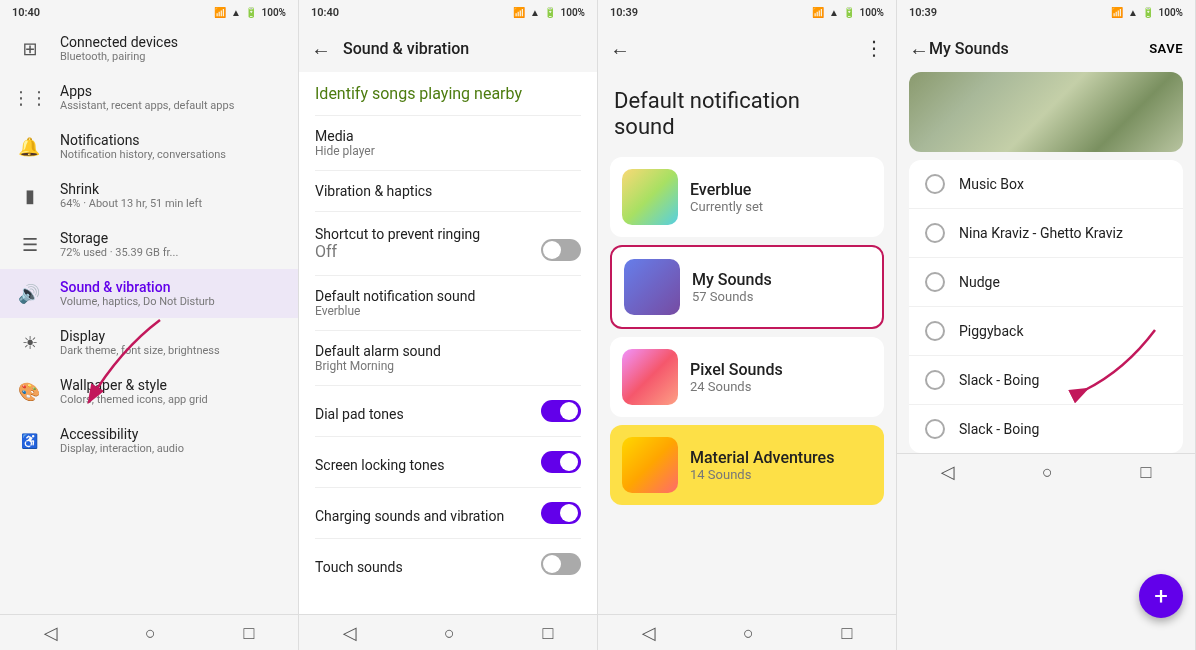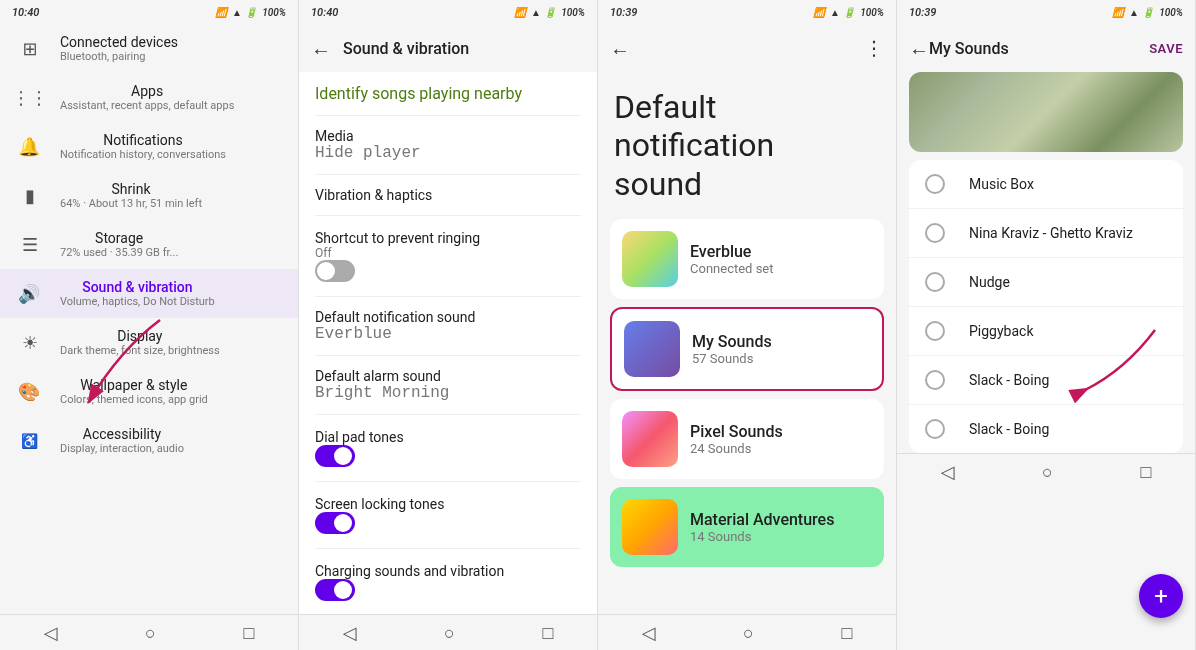--- a/index.html
+++ b/index.html
@@ -23,21 +23,20 @@
     .status-bar {
       display: flex;
       justify-content: space-between;
       align-items: center;
       padding: 4px 12px;
       font-size: 11px;
       font-weight: 600;
       color: #333;
       height: 24px;
       background: #f5f5f5;
-      font-style: italic;
     }
     .status-icons {
       display: flex;
       align-items: center;
       gap: 4px;
       font-size: 10px;
     }
 
     
     .panel1 { background: #f5f5f5; }
@@ -56,21 +55,20 @@
       align-items: center;
       justify-content: center;
       color: #555;
       font-size: 18px;
       flex-shrink: 0;
     }
     .settings-text .title {
       font-size: 14px;
       color: #212121;
       font-weight: 400;
-      text-align: center;
     }
     .settings-text .subtitle {
       font-size: 11px;
       color: #777;
     }
     .settings-item.active .settings-text .title { color: #6200ea; }
     .settings-item.active .settings-icon { color: #6200ea; }
 
     
     .panel2 { background: #fff; }
@@ -96,33 +94,31 @@
     }
     .sound-item {
       padding: 12px 16px;
       border-bottom: none;
     }
     .sound-item .title {
       font-size: 14px;
       color: #212121;
     }
     .sound-item .subtitle {
-      font-size: 16px;
+      font-size: 12px;
       color: #777;
-      font-family: Liberation Mono, monospace;
     }
     .sound-item-row {
       display: flex;
-      align-items: flex-start;
+      align-items: flex-end;
       justify-content: space-between;
       padding: 14px 16px;
-      flex-direction: column;
     }
     .sound-item-row .texts .title { font-size: 14px; color: #212121; }
-    .sound-item-row .texts .subtitle { font-size: 12px; color: #777; }
+    .sound-item-row .texts .subtitle { font-size: 16px; color: #777; }
     .toggle {
       width: 40px;
       height: 22px;
       border-radius: 11px;
       position: relative;
       flex-shrink: 0;
     }
     .toggle.on { background: #6200ea; }
     .toggle.off { background: #aaa; }
     .toggle::after {
@@ -144,21 +140,21 @@
     .panel3-header {
       display: flex;
       align-items: center;
       justify-content: space-between;
       padding: 8px 12px;
       background: #f5f5f5;
       min-height: 48px;
     }
     .more-btn { font-size: 20px; color: #333; }
     .page-title {
-      font-size: 32px;
+      font-size: 22px;
       font-weight: 400;
       color: #212121;
       padding: 16px 16px 8px;
       line-height: 1.2;
     }
     .sound-card {
       background: white;
       border-radius: 12px;
       margin: 8px 12px;
       padding: 12px;
@@ -204,41 +200,41 @@
       display: flex;
       align-items: center;
       justify-content: space-between;
       padding: 8px 12px;
       background: #f5f5f5;
       min-height: 48px;
     }
     .save-btn {
       font-size: 13px;
       font-weight: 600;
-      color: #701a75;
+      color: #000000;
       letter-spacing: 0.5px;
       margin-left: 18px;
     }
     .hero-image {
       margin: 0 12px 8px;
       height: 80px;
       border-radius: 12px;
       background: linear-gradient(135deg, #8a9a6e, #a8b899, #c4cfa8, #7a9060, #b8c4a0);
     }
     .sounds-list {
       background: white;
       border-radius: 12px;
       margin: 0 12px;
       overflow: hidden;
     }
     .sound-list-item {
       display: flex;
       align-items: center;
       padding: 14px 16px;
-      gap: 24px;
+      gap: 14px;
       border-bottom: 1px solid #f0f0f0;
     }
     .sound-list-item:last-child { border-bottom: none; }
     .radio-btn {
       width: 20px;
       height: 20px;
       border-radius: 50%;
       border: 2px solid #aaa;
       flex-shrink: 0;
     }
@@ -470,41 +466,41 @@
     <div style="flex:1"></div>
     <span class="more-btn">⋮</span>
   </div>
   <div class="page-title">Default notification<br>sound</div>
   <div style="flex:1; overflow:hidden; padding-bottom:4px;">
 
     <div class="sound-card">
       <div class="sound-card-thumb thumb-everblue"></div>
       <div class="sound-card-info">
         <div class="name">Everblue</div>
-        <div class="count">Connected set</div>
+        <div class="count">Currently set</div>
       </div>
     </div>
 
     <div class="sound-card selected">
       <div class="sound-card-thumb thumb-mysounds"></div>
       <div class="sound-card-info">
         <div class="name">My Sounds</div>
         <div class="count">57 Sounds</div>
       </div>
     </div>
 
     <div class="sound-card">
       <div class="sound-card-thumb thumb-pixel"></div>
       <div class="sound-card-info">
         <div class="name">Pixel Sounds</div>
         <div class="count">24 Sounds</div>
       </div>
     </div>
 
-    <div class="sound-card" style="background: #86efac;">
+    <div class="sound-card" style="background: #fde047;">
       <div class="sound-card-thumb thumb-material"></div>
       <div class="sound-card-info">
         <div class="name">Material Adventures</div>
         <div class="count">14 Sounds</div>
       </div>
     </div>
   </div>
   <div class="bottom-nav">
     <span class="nav-btn">◁</span>
     <span class="nav-btn">○</span>

